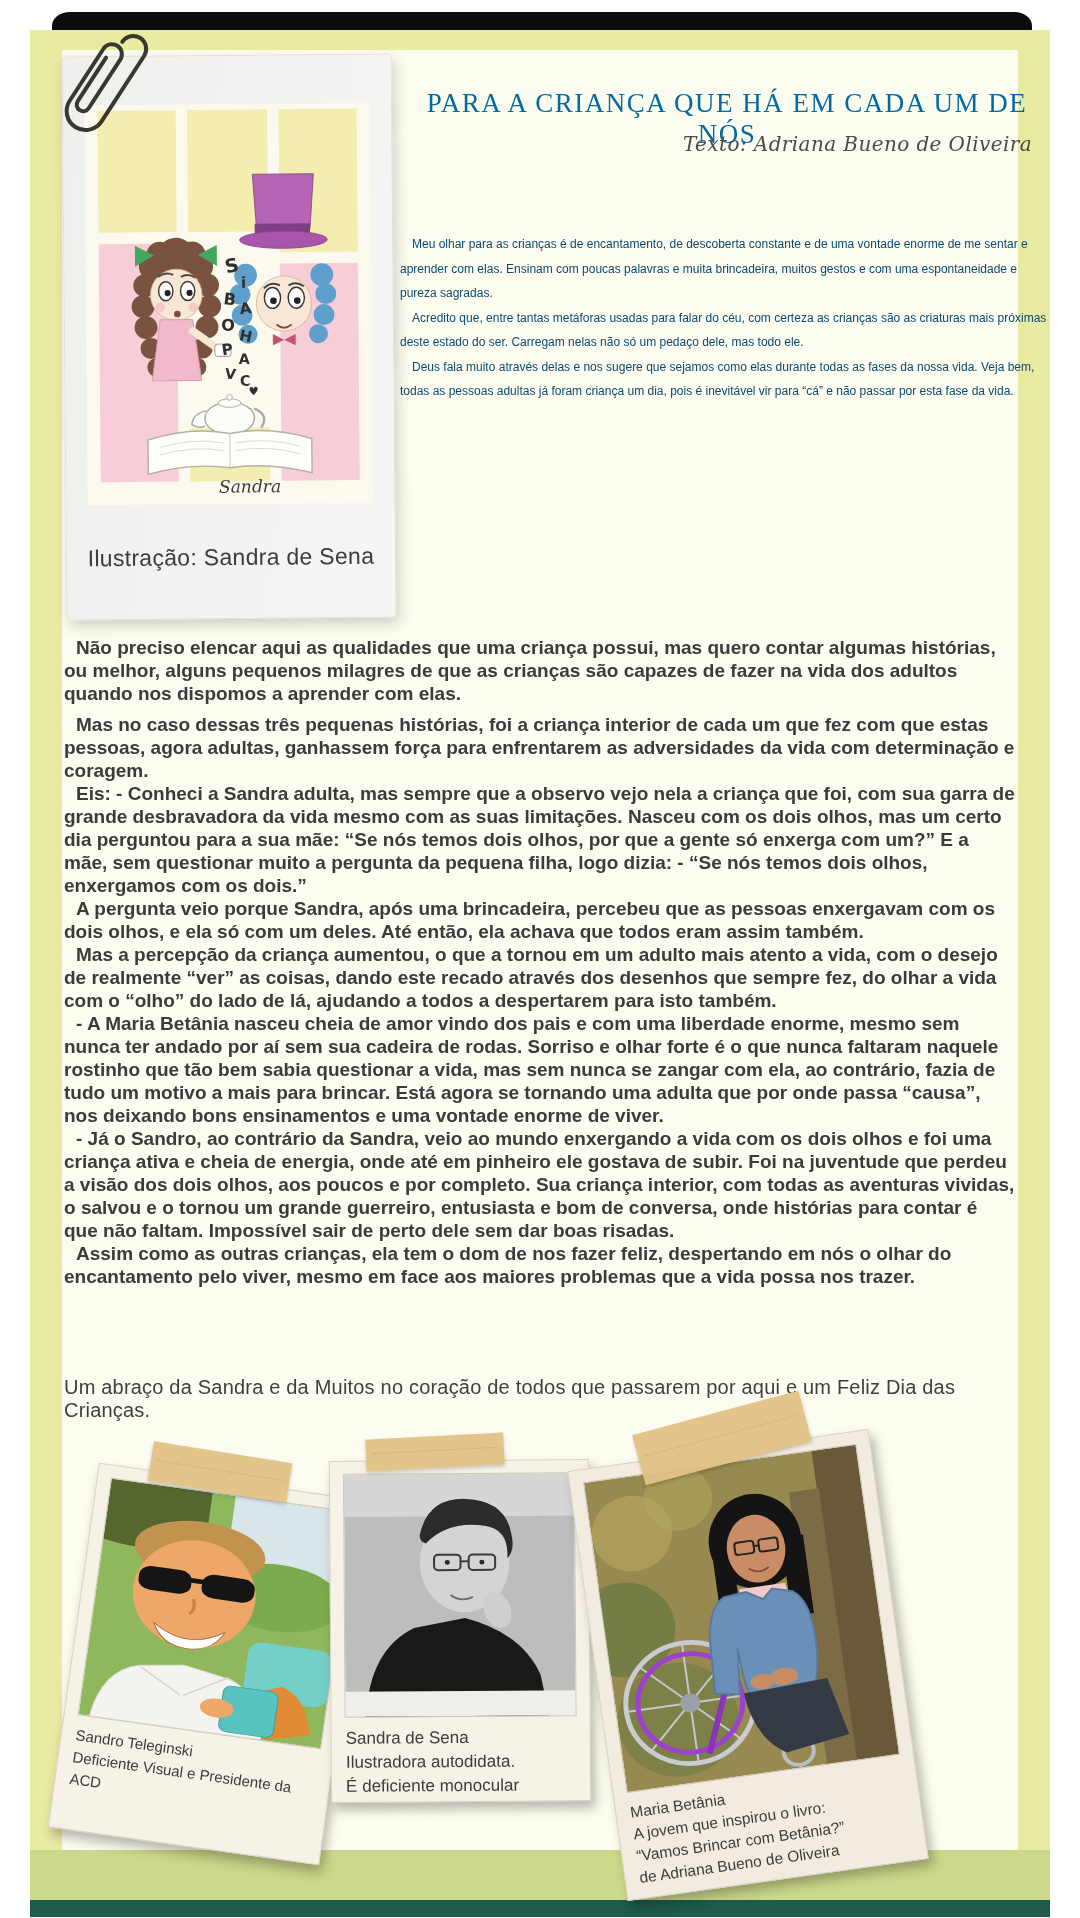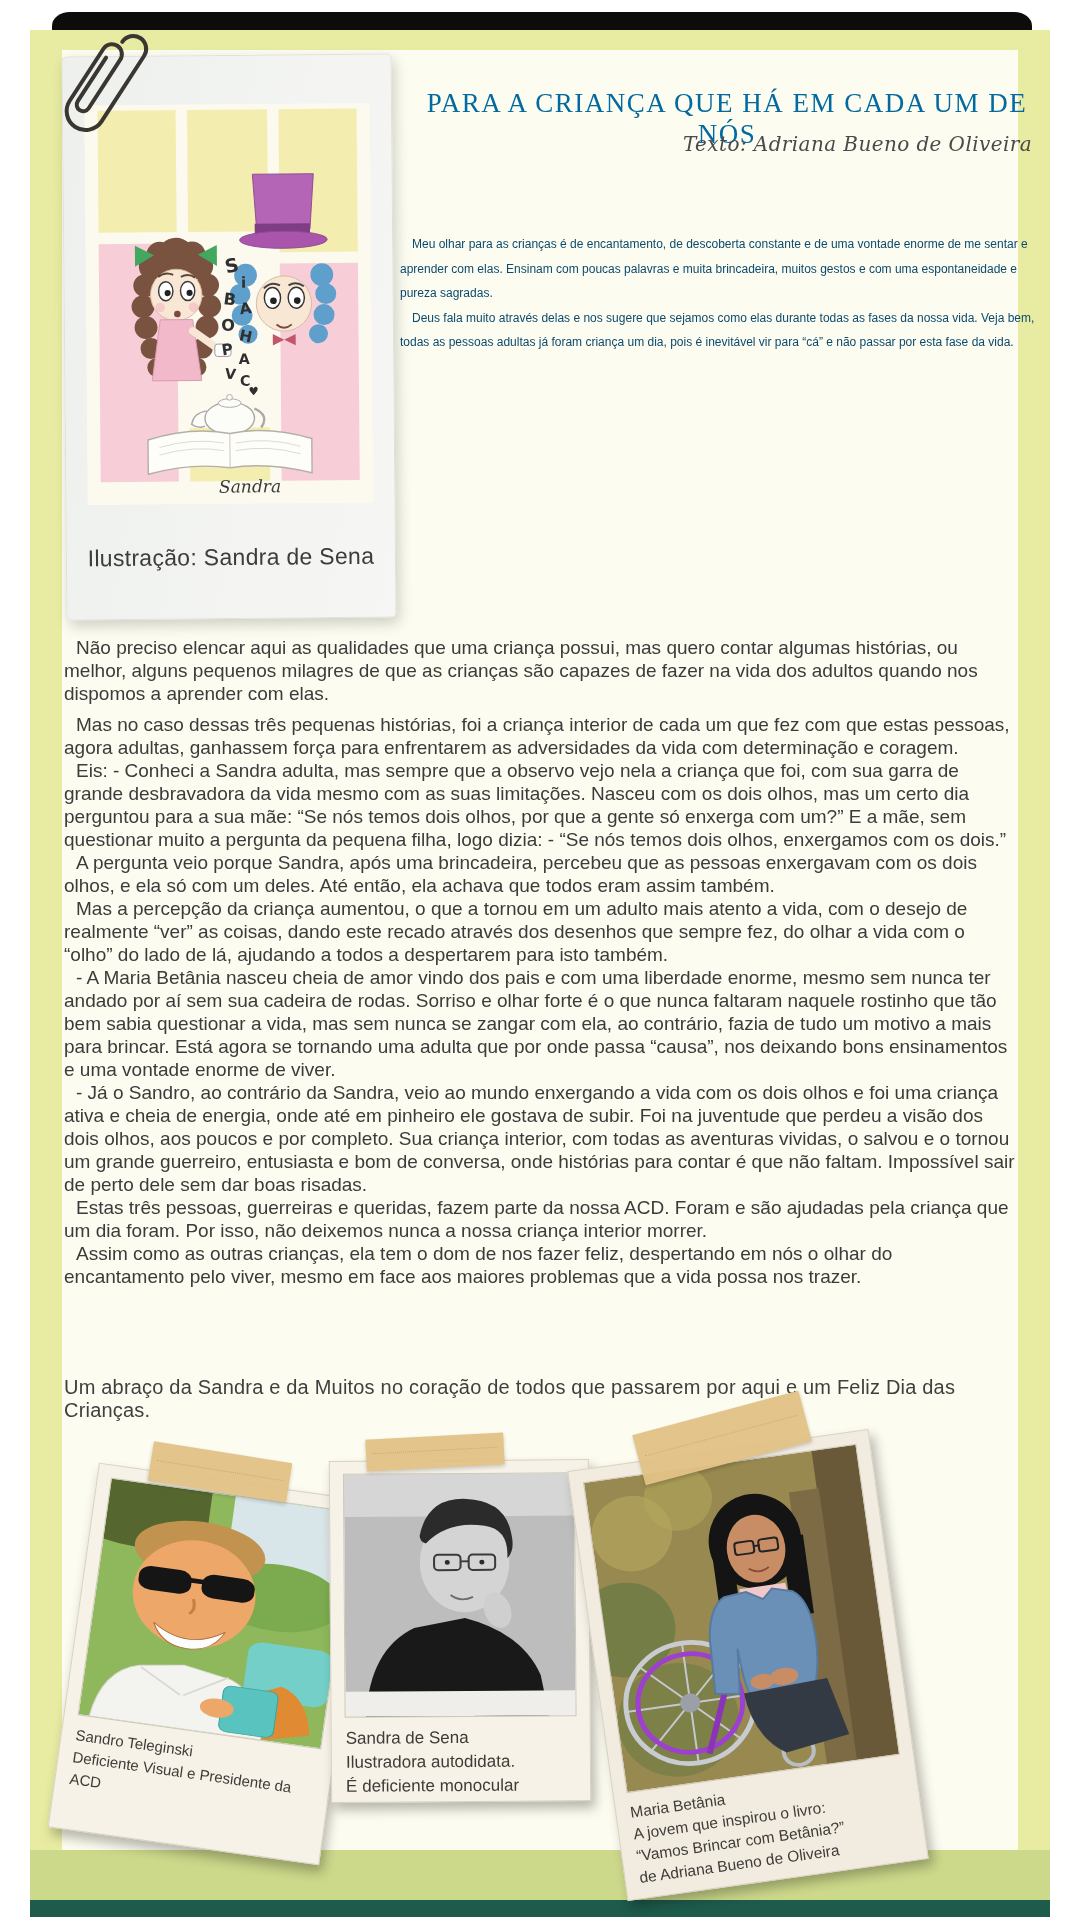--- a/index.html
+++ b/index.html
@@ -22,21 +22,21 @@
 
   
   .title{position:absolute;left:420px;top:88px;width:614px;text-align:center;
         font-family:"Liberation Serif",serif;font-size:27px;letter-spacing:1.5px;color:#0369a1;}
   .byline{position:absolute;left:420px;top:132px;width:612px;text-align:right;
         font-family:"DejaVu Serif",serif;font-style:italic;font-size:20px;color:#4a4a4a;letter-spacing:.4px;}
 
   
   .col{position:absolute;left:400px;top:232px;width:648px;font-size:12px;line-height:24.5px;color:#0c4a6e;}
   .col p{margin:0;text-indent:12px;}
-  .full{position:absolute;left:64px;top:636px;width:952px;font-size:19px;line-height:23px;color:#3b3b3b;}
+  .full{position:absolute;left:64px;top:636px;width:952px;font-size:19px;line-height:23px;color:#3b3b3b;font-weight:bold;}
   .full p{margin:0;text-indent:12px;}
   .full p.gap{margin-top:8px;}
   .closing{position:absolute;left:64px;top:1376px;width:952px;font-size:20px;color:#3f3f3f;letter-spacing:.2px;}
 
   
   .polaroid{position:absolute;background:#f6f2e7;border:1px solid #d9d2c2;box-shadow:4px 7px 12px rgba(0,0,0,.28);z-index:3;}
   .polaroid .photo{display:block;margin:12px auto 0 auto;border:1px solid #cfc9ba;}
   .pol-cap{padding:9px 8px 0 14px;color:#3e3c38;}
   .p-left{left:72px;top:1480px;width:272px;height:366px;transform:rotate(8deg);}
   .p-left .pol-cap{font-size:15px;line-height:22px;}
@@ -172,32 +172,32 @@
     <g transform="rotate(33 50 66)" fill="none" stroke="#3a3632" stroke-width="4" stroke-linecap="round">
       <path d="M38,14 a13,13 0 0 1 26,0 v78 a19,19 0 0 1 -38,0 v-62 a10,10 0 0 1 20,0 v58 a6.5,6.5 0 0 1 -13,0 v-52"></path>
     </g>
   </svg>
 
   <div class="title">PARA A CRIANÇA QUE HÁ EM CADA UM DE NÓS</div>
   <div class="byline">Texto: Adriana Bueno de Oliveira</div>
 
   <div class="col">
     <p>Meu olhar para as crianças é de encantamento, de descoberta constante e de uma vontade enorme de me sentar e aprender com elas. Ensinam com poucas palavras e muita brincadeira, muitos gestos e com uma espontaneidade e pureza sagradas.</p>
+    <p>Acredito que, entre tantas metáforas usadas para falar do céu, com certeza as crianças são as criaturas mais próximas deste estado do ser. Carregam nelas não só um pedaço dele, mas todo ele.</p>
     <p>Deus fala muito através delas e nos sugere que sejamos como elas durante todas as fases da nossa vida. Veja bem, todas as pessoas adultas já foram criança um dia, pois é inevitável vir para “cá” e não passar por esta fase da vida.</p>
   </div>
 
   <div class="full">
     <p>Não preciso elencar aqui as qualidades que uma criança possui, mas quero contar algumas histórias, ou melhor, alguns pequenos milagres de que as crianças são capazes de fazer na vida dos adultos quando nos dispomos a aprender com elas.</p>
     <p class="gap">Mas no caso dessas três pequenas histórias, foi a criança interior de cada um que fez com que estas pessoas, agora adultas, ganhassem força para enfrentarem as adversidades da vida com determinação e coragem.</p>
     <p>Eis: - Conheci a Sandra adulta, mas sempre que a observo vejo nela a criança que foi, com sua garra de grande desbravadora da vida mesmo com as suas limitações. Nasceu com os dois olhos, mas um certo dia perguntou para a sua mãe: “Se nós temos dois olhos, por que a gente só enxerga com um?” E a mãe, sem questionar muito a pergunta da pequena filha, logo dizia: - “Se nós temos dois olhos, enxergamos com os dois.”</p>
     <p>A pergunta veio porque Sandra, após uma brincadeira, percebeu que as pessoas enxergavam com os dois olhos, e ela só com um deles. Até então, ela achava que todos eram assim também.</p>
     <p>Mas a percepção da criança aumentou, o que a tornou em um adulto mais atento a vida, com o desejo de realmente “ver” as coisas, dando este recado através dos desenhos que sempre fez, do olhar a vida com o “olho” do lado de lá, ajudando a todos a despertarem para isto também.</p>
     <p>- A Maria Betânia nasceu cheia de amor vindo dos pais e com uma liberdade enorme, mesmo sem nunca ter andado por aí sem sua cadeira de rodas. Sorriso e olhar forte é o que nunca faltaram naquele rostinho que tão bem sabia questionar a vida, mas sem nunca se zangar com ela, ao contrário, fazia de tudo um motivo a mais para brincar. Está agora se tornando uma adulta que por onde passa “causa”, nos deixando bons ensinamentos e uma vontade enorme de viver.</p>
     <p>- Já o Sandro, ao contrário da Sandra, veio ao mundo enxergando a vida com os dois olhos e foi uma criança ativa e cheia de energia, onde até em pinheiro ele gostava de subir. Foi na juventude que perdeu a visão dos dois olhos, aos poucos e por completo. Sua criança interior, com todas as aventuras vividas, o salvou e o tornou um grande guerreiro, entusiasta e bom de conversa, onde histórias para contar é que não faltam. Impossível sair de perto dele sem dar boas risadas.</p>
-    <p>Estas três pessoas, guerreiras e queridas, fazem parte da nossa ACD. Foram e são ajudadas pela criança que um dia foram. Por isso, não deixemos nunca a nossa criança interior morrer.</p>
     <p>Assim como as outras crianças, ela tem o dom de nos fazer feliz, despertando em nós o olhar do encantamento pelo viver, mesmo em face aos maiores problemas que a vida possa nos trazer.</p>
   </div>
 
   <div class="closing">Um abraço da Sandra e da Muitos no coração de todos que passarem por aqui e um Feliz Dia das Crianças.</div>
 
   <div class="polaroid p-left">
     <svg class="photo" width="244" height="238" viewBox="0 0 230 300" preserveAspectRatio="none">
       <rect width="230" height="300" fill="#8fb85c"></rect>
       <rect x="118" y="0" width="112" height="92" fill="#d8e5e9"></rect>
       <path d="M0,0 h96 v68 q-52,20 -96,8 Z" fill="#55662f"></path>

